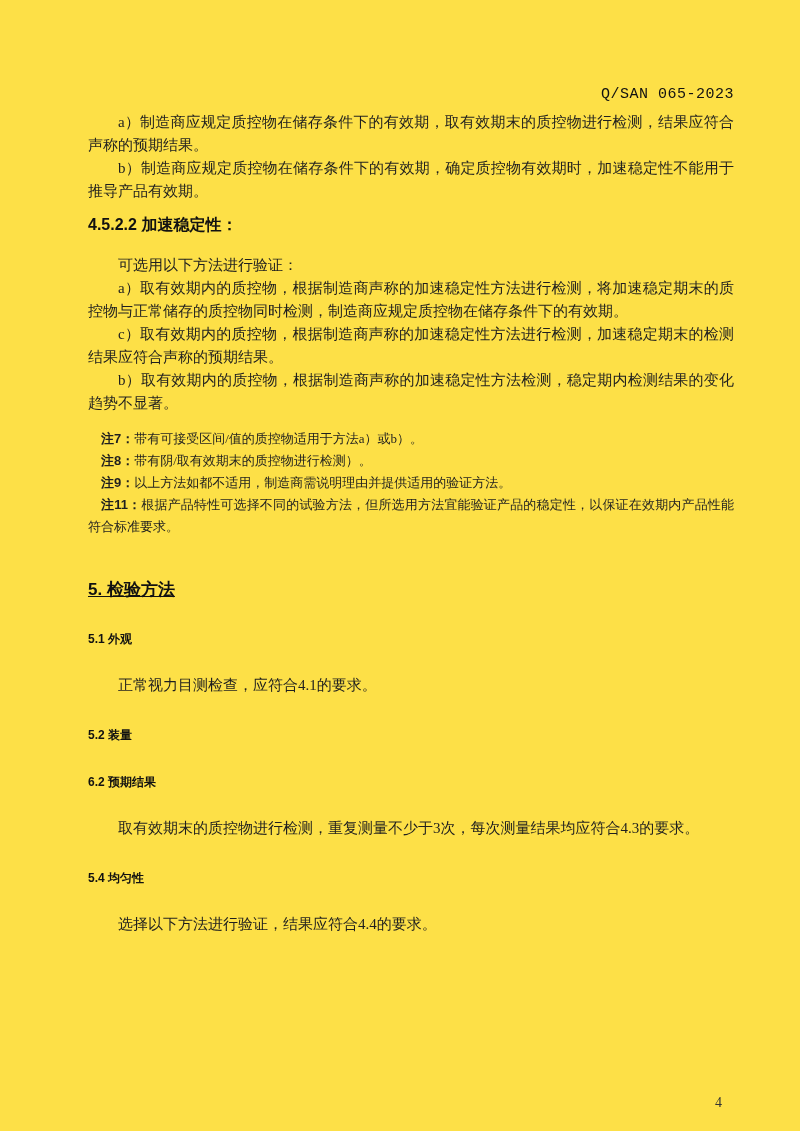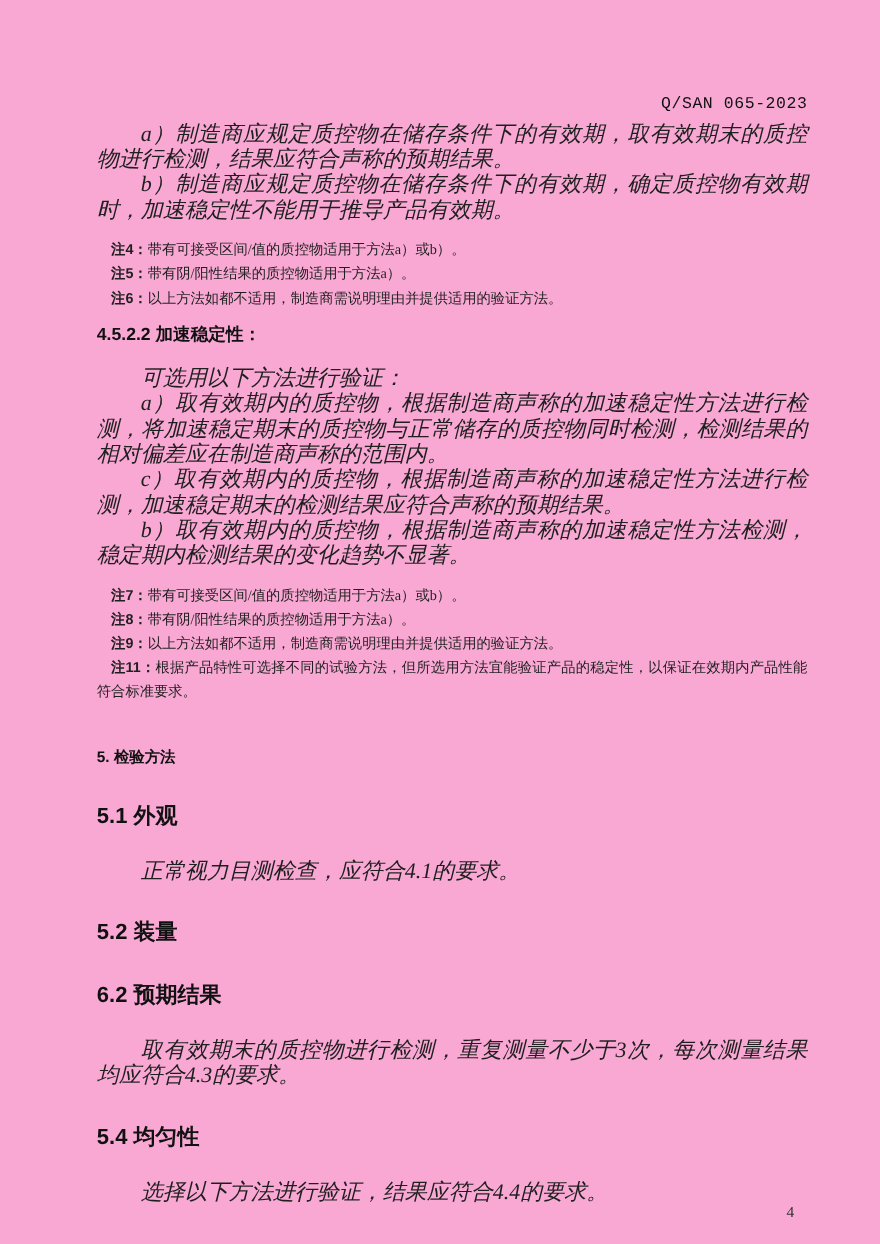--- a/index.html
+++ b/index.html
@@ -1,40 +1,39 @@
 <!DOCTYPE html>
 <html><head>
 <meta charset="utf-8">
 <style>
   html,body { margin:0; padding:0; background:#f2f2f2; }
   .page {
     position:relative;
     width:800px; height:1131px;
     margin:0 auto;
-    background:#f9a8d4;
+    background:#fde047;
     box-sizing:border-box;
     padding:86px 66px 0 88px;
     overflow:hidden;
     color:#1f1f1f;
     font-family:"Liberation Serif","DejaVu Serif",serif;
   }
   .header-row {
     text-align:right;
     margin:0 0 8px 0;
     font-family:"Liberation Mono","DejaVu Sans Mono",monospace;
     font-size:15px;
     letter-spacing:0.5px;
     color:#111;
   }
   p.body {
     margin:0;
-    font-size:20px;
+    font-size:15px;
     line-height:23px;
     text-align:justify;
-    font-style:italic;
   }
   .indent { text-indent:2em; }
   .notes-block { margin-top:13px; }
   p.note {
     margin:0;
     font-size:13px;
     line-height:22px;
     text-align:justify;
     text-indent:1em;
   }
@@ -45,28 +44,29 @@
   h3.h-num {
     margin:12px 0 18px 0;
     font-family:"Liberation Sans","DejaVu Sans",sans-serif;
     font-size:16px;
     font-weight:bold;
     color:#111;
   }
   h2.h-sec {
     margin:40px 0 0 0;
     font-family:"Liberation Sans","DejaVu Sans",sans-serif;
-    font-size:14px;
+    font-size:17px;
     font-weight:bold;
     color:#111;
+    text-decoration:underline;
   }
   h3.h-sub {
     margin:30px 0 26px 0;
     font-family:"Liberation Sans","DejaVu Sans",sans-serif;
-    font-size:20px;
+    font-size:12px;
     font-weight:bold;
     color:#111;
   }
   .page-number {
     position:absolute;
     right:78px;
     bottom:20px;
     font-size:14px;
     font-family:"Liberation Serif","DejaVu Serif",serif;
     color:#333;
@@ -77,36 +77,31 @@
 
 <div class="page">
 
   <div class="header-row">
     <span>Q/SAN 065-2023</span>
   </div>
 
   <p class="body indent">a）制造商应规定质控物在储存条件下的有效期，取有效期末的质控物进行检测，结果应符合声称的预期结果。</p>
   <p class="body indent">b）制造商应规定质控物在储存条件下的有效期，确定质控物有效期时，加速稳定性不能用于推导产品有效期。</p>
 
-  <div class="notes-block">
-    <p class="note"><span class="note-label">注4：</span><span>带有可接受区间/值的质控物适用于方法a）或b）。</span></p>
-    <p class="note"><span class="note-label">注5：</span><span>带有阴/阳性结果的质控物适用于方法a）。</span></p>
-    <p class="note"><span class="note-label">注6：</span><span>以上方法如都不适用，制造商需说明理由并提供适用的验证方法。</span></p>
-  </div>
 
   <h3 class="h-num">4.5.2.2 加速稳定性：</h3>
 
   <p class="body indent">可选用以下方法进行验证：</p>
-  <p class="body indent">a）取有效期内的质控物，根据制造商声称的加速稳定性方法进行检测，将加速稳定期末的质控物与正常储存的质控物同时检测，检测结果的相对偏差应在制造商声称的范围内。</p>
+  <p class="body indent">a）取有效期内的质控物，根据制造商声称的加速稳定性方法进行检测，将加速稳定期末的质控物与正常储存的质控物同时检测，制造商应规定质控物在储存条件下的有效期。</p>
   <p class="body indent">c）取有效期内的质控物，根据制造商声称的加速稳定性方法进行检测，加速稳定期末的检测结果应符合声称的预期结果。</p>
   <p class="body indent">b）取有效期内的质控物，根据制造商声称的加速稳定性方法检测，稳定期内检测结果的变化趋势不显著。</p>
 
   <div class="notes-block">
     <p class="note"><span class="note-label">注7：</span><span>带有可接受区间/值的质控物适用于方法a）或b）。</span></p>
-    <p class="note"><span class="note-label">注8：</span><span>带有阴/阳性结果的质控物适用于方法a）。</span></p>
+    <p class="note"><span class="note-label">注8：</span><span>带有阴/取有效期末的质控物进行检测）。</span></p>
     <p class="note"><span class="note-label">注9：</span><span>以上方法如都不适用，制造商需说明理由并提供适用的验证方法。</span></p>
     <p class="note"><span class="note-label">注11：</span><span>根据产品特性可选择不同的试验方法，但所选用方法宜能验证产品的稳定性，以保证在效期内产品性能符合标准要求。</span></p>
   </div>
 
   <h2 class="h-sec">5. 检验方法</h2>
 
   <h3 class="h-sub">5.1 外观</h3>
   <p class="body indent">正常视力目测检查，应符合4.1的要求。</p>
 
   <h3 class="h-sub">5.2 装量</h3>

